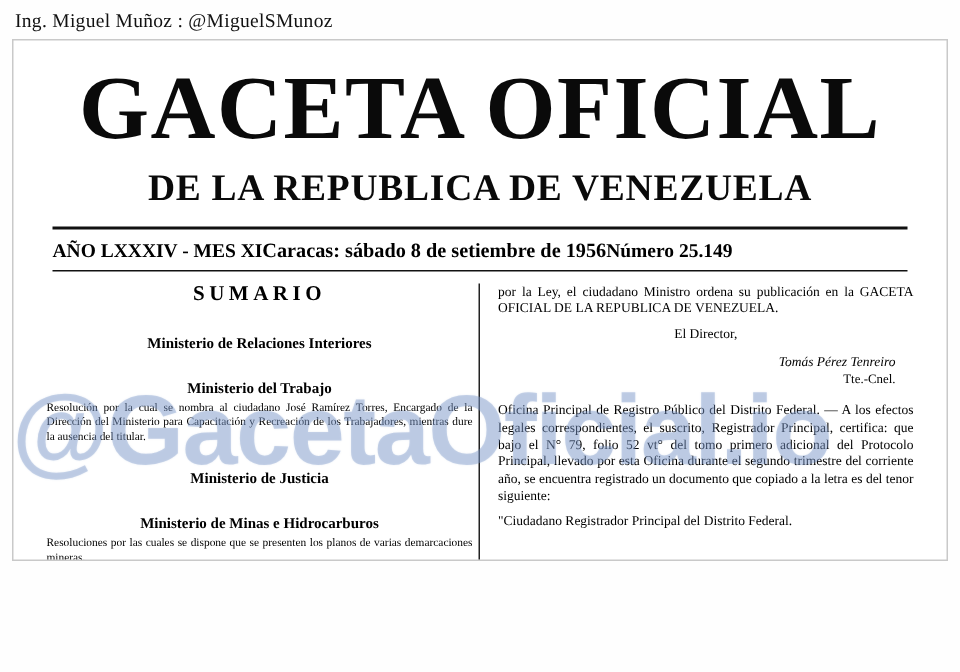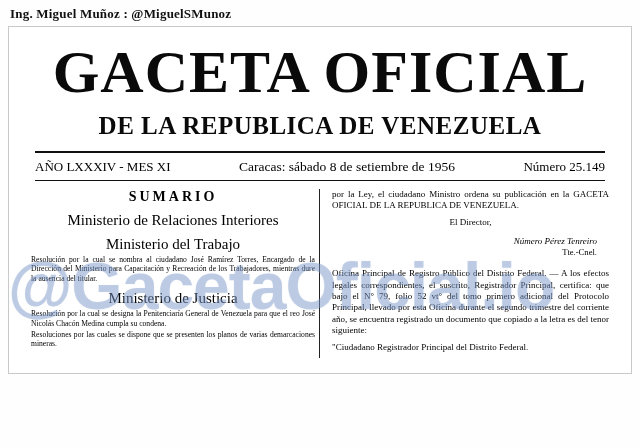--- a/index.html
+++ b/index.html
@@ -20,21 +20,21 @@
     height: 448px;
     background: #fefefe;
     overflow: hidden;
   }
   
   .credit {
     position: absolute;
     top: 6px;
     left: 10px;
     font-family: "Liberation Serif", serif;
-    font-weight: bold;
+    font-weight: normal;
     font-size: 13px;
     letter-spacing: 0.2px;
     color: #111;
   }
   
   .watermark {
     position: absolute;
     left: 8px;
     top: 248px;
     width: 624px;
@@ -81,25 +81,24 @@
     margin-top: 8px;
     color: #0a0a0a;
   }
   .rule {
     height: 2px;
     background: #111;
     margin: 10px 26px 0 26px;
   }
   .issueline {
     display: flex;
-    justify-content: space-between;
     align-items: baseline;
     margin: 6px 26px 0 26px;
     font-family: "Liberation Serif", serif;
-    font-weight: normal;
+    font-weight: bold;
     font-size: 13px;
   }
   .issueline .mid {
     font-size: 13.5px;
   }
   .rule2 {
     height: 1px;
     background: #111;
     margin: 5px 26px 0 26px;
   }
@@ -123,23 +122,23 @@
     text-align: center;
     font-family: "Liberation Serif", serif;
     font-weight: bold;
     font-size: 14px;
     letter-spacing: 3px;
     margin-bottom: 4px;
   }
   .ministry {
     text-align: center;
     font-family: "Liberation Serif", serif;
-    font-weight: normal;
-    font-size: 15px;
-    margin: 7px 0 2px 0;
+    font-weight: bold;
+    font-size: 10px;
+    margin: 19px 0 2px 0;
   }
   .entry {
     font-family: "Liberation Serif", serif;
     font-size: 7.6px;
     line-height: 9.4px;
     text-align: justify;
     margin-bottom: 2px;
   }
   .rp {
     font-family: "Liberation Serif", serif;
@@ -194,30 +193,30 @@
 
       <div class="col col-left">
         <div class="sumario">SUMARIO</div>
 
         <div class="ministry">Ministerio de Relaciones Interiores</div>
 
         <div class="ministry">Ministerio del Trabajo</div>
         <div class="entry">Resolución por la cual se nombra al ciudadano José Ramírez Torres, Encargado de la Dirección del Ministerio para Capacitación y Recreación de los Trabajadores, mientras dure la ausencia del titular.</div>
 
         <div class="ministry">Ministerio de Justicia</div>
-        <div class="entry">Resolución por la cual se designa la Penitenciaría General de Venezuela para que el reo José Nicolás Chacón Medina cumpla su condena.</div>
-
+
+        <div class="ministry">Ministerio de Minas e Hidrocarburos</div>
         <div class="entry">Resoluciones por las cuales se dispone que se presenten los planos de varias demarcaciones mineras.</div>
       </div>
 
       <div class="col col-right">
         <div class="rp">por la Ley, el ciudadano Ministro ordena su publicación en la GACETA OFICIAL DE LA REPUBLICA DE VENEZUELA.</div>
         <div class="rp center">El Director,</div>
         <div class="sign">
-          <div>Número Pérez Tenreiro</div>
+          <div>Tomás Pérez Tenreiro</div>
           <div class="rank">Tte.-Cnel.</div>
         </div>
         <div class="gap"></div>
         <div class="rp">Oficina Principal de Registro Público del Distrito Federal. — A los efectos legales correspondientes, el suscrito, Registrador Principal, certifica: que bajo el N° 79, folio 52 vt° del tomo primero adicional del Protocolo Principal, llevado por esta Oficina durante el segundo trimestre del corriente año, se encuentra registrado un documento que copiado a la letra es del tenor siguiente:</div>
         <div class="rp">"Ciudadano Registrador Principal del Distrito Federal.</div>
       </div>
 
     </div>
   </div>
 

